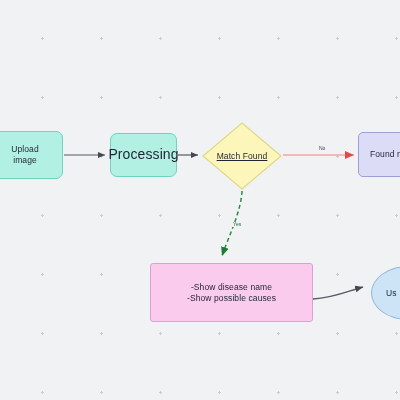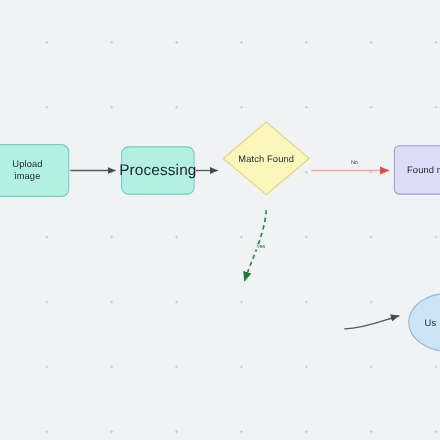--- a/index.html
+++ b/index.html
@@ -60,25 +60,26 @@
     height: 44px;
     background: #b2f0e3;
     border: 1px solid #6fd3c0;
     border-radius: 7px;
     font-size: 14px;
   }
 
   
   #node-match-found {
     left: 202px;
-    top: 110px;
+    top: 122px;
     width: 80px;
     height: 68px;
     background: transparent;
     border: none;
+    text-decoration: underline;
   }
   #node-match-found .diamond-shape {
     position: absolute;
     left: 0; top: 0;
     width: 100%; height: 100%;
   }
   #node-match-found .node-label {
     position: relative;
     font-size: 8.5px;
     z-index: 1;
@@ -179,20 +180,24 @@
     <svg class="diamond-shape" viewBox="0 0 80 68" preserveAspectRatio="none" xmlns="http://www.w3.org/2000/svg">
       <polygon points="40,1 79,34 40,67 1,34" fill="#fcf6ba" stroke="#ded98a" stroke-width="1.2"></polygon>
     </svg>
     <span class="node-label">Match Found</span>
   </div>
 
   <div class="node" id="node-match-not-found">
     <span class="node-label">Found n</span>
   </div>
 
+  <div class="node" id="node-show-info">
+    <span class="node-label">-Show disease name
+-Show possible causes</span>
+  </div>
 
   <div class="node" id="node-user">
     <span class="node-label">Us</span>
   </div>
 
   <span class="edge-label" id="edge-label-no">No</span>
   <span class="edge-label" id="edge-label-yes">Yes</span>
 
 </div>
 

